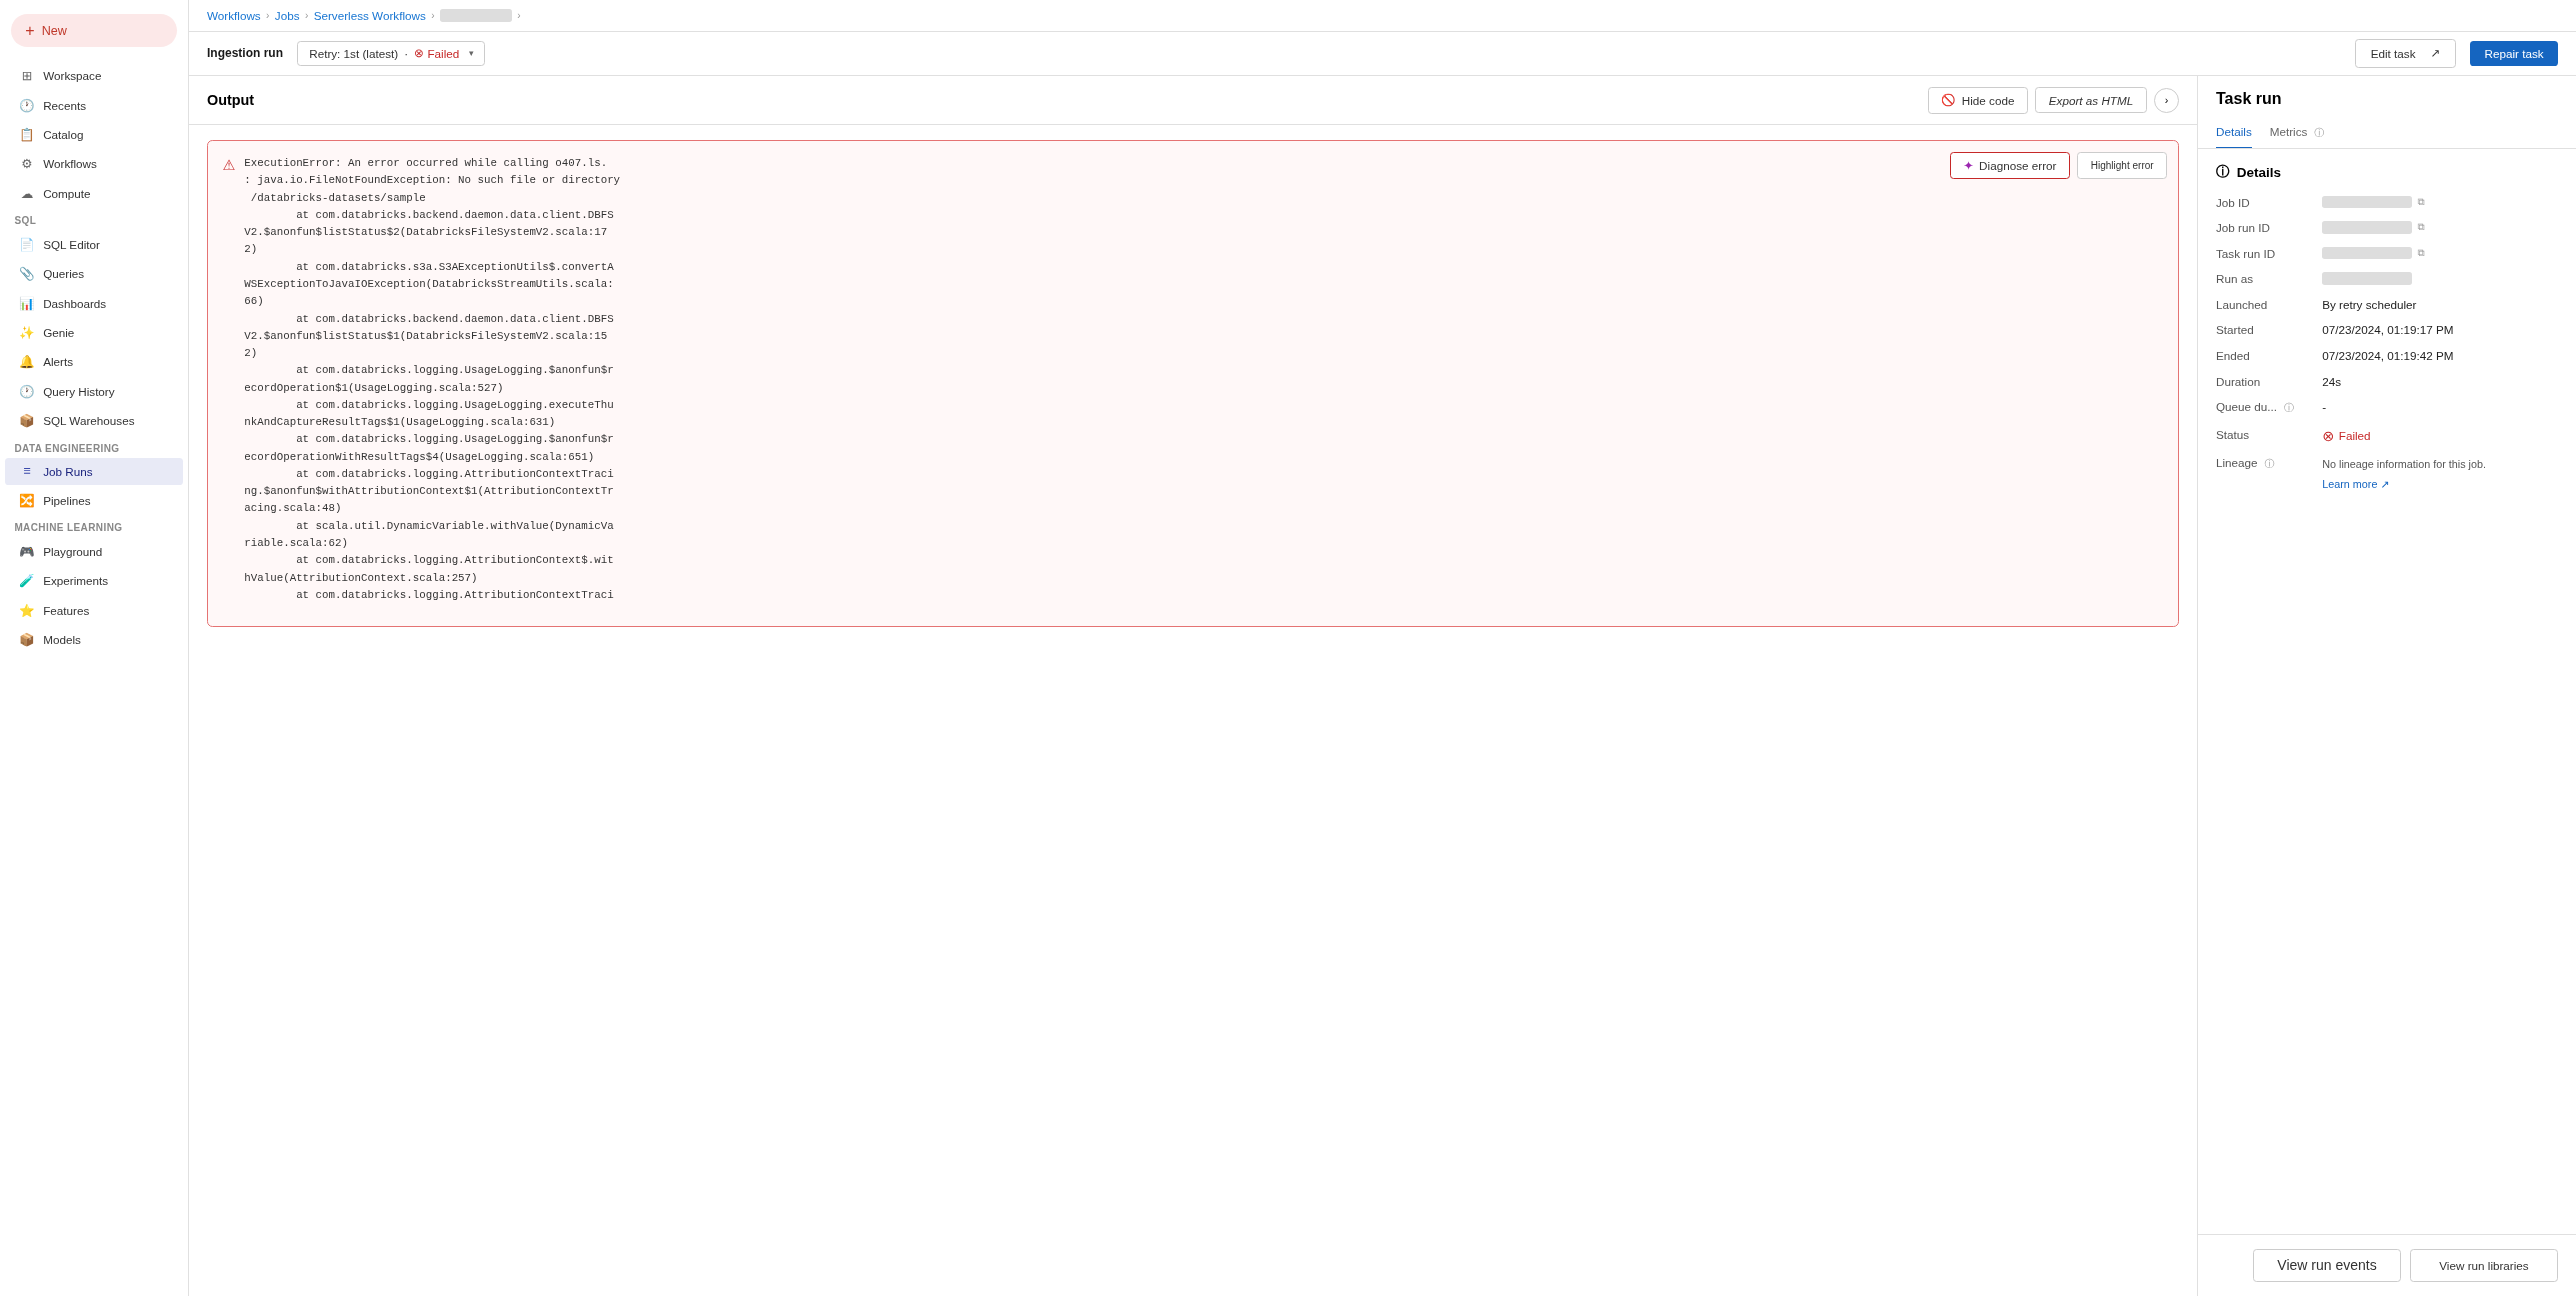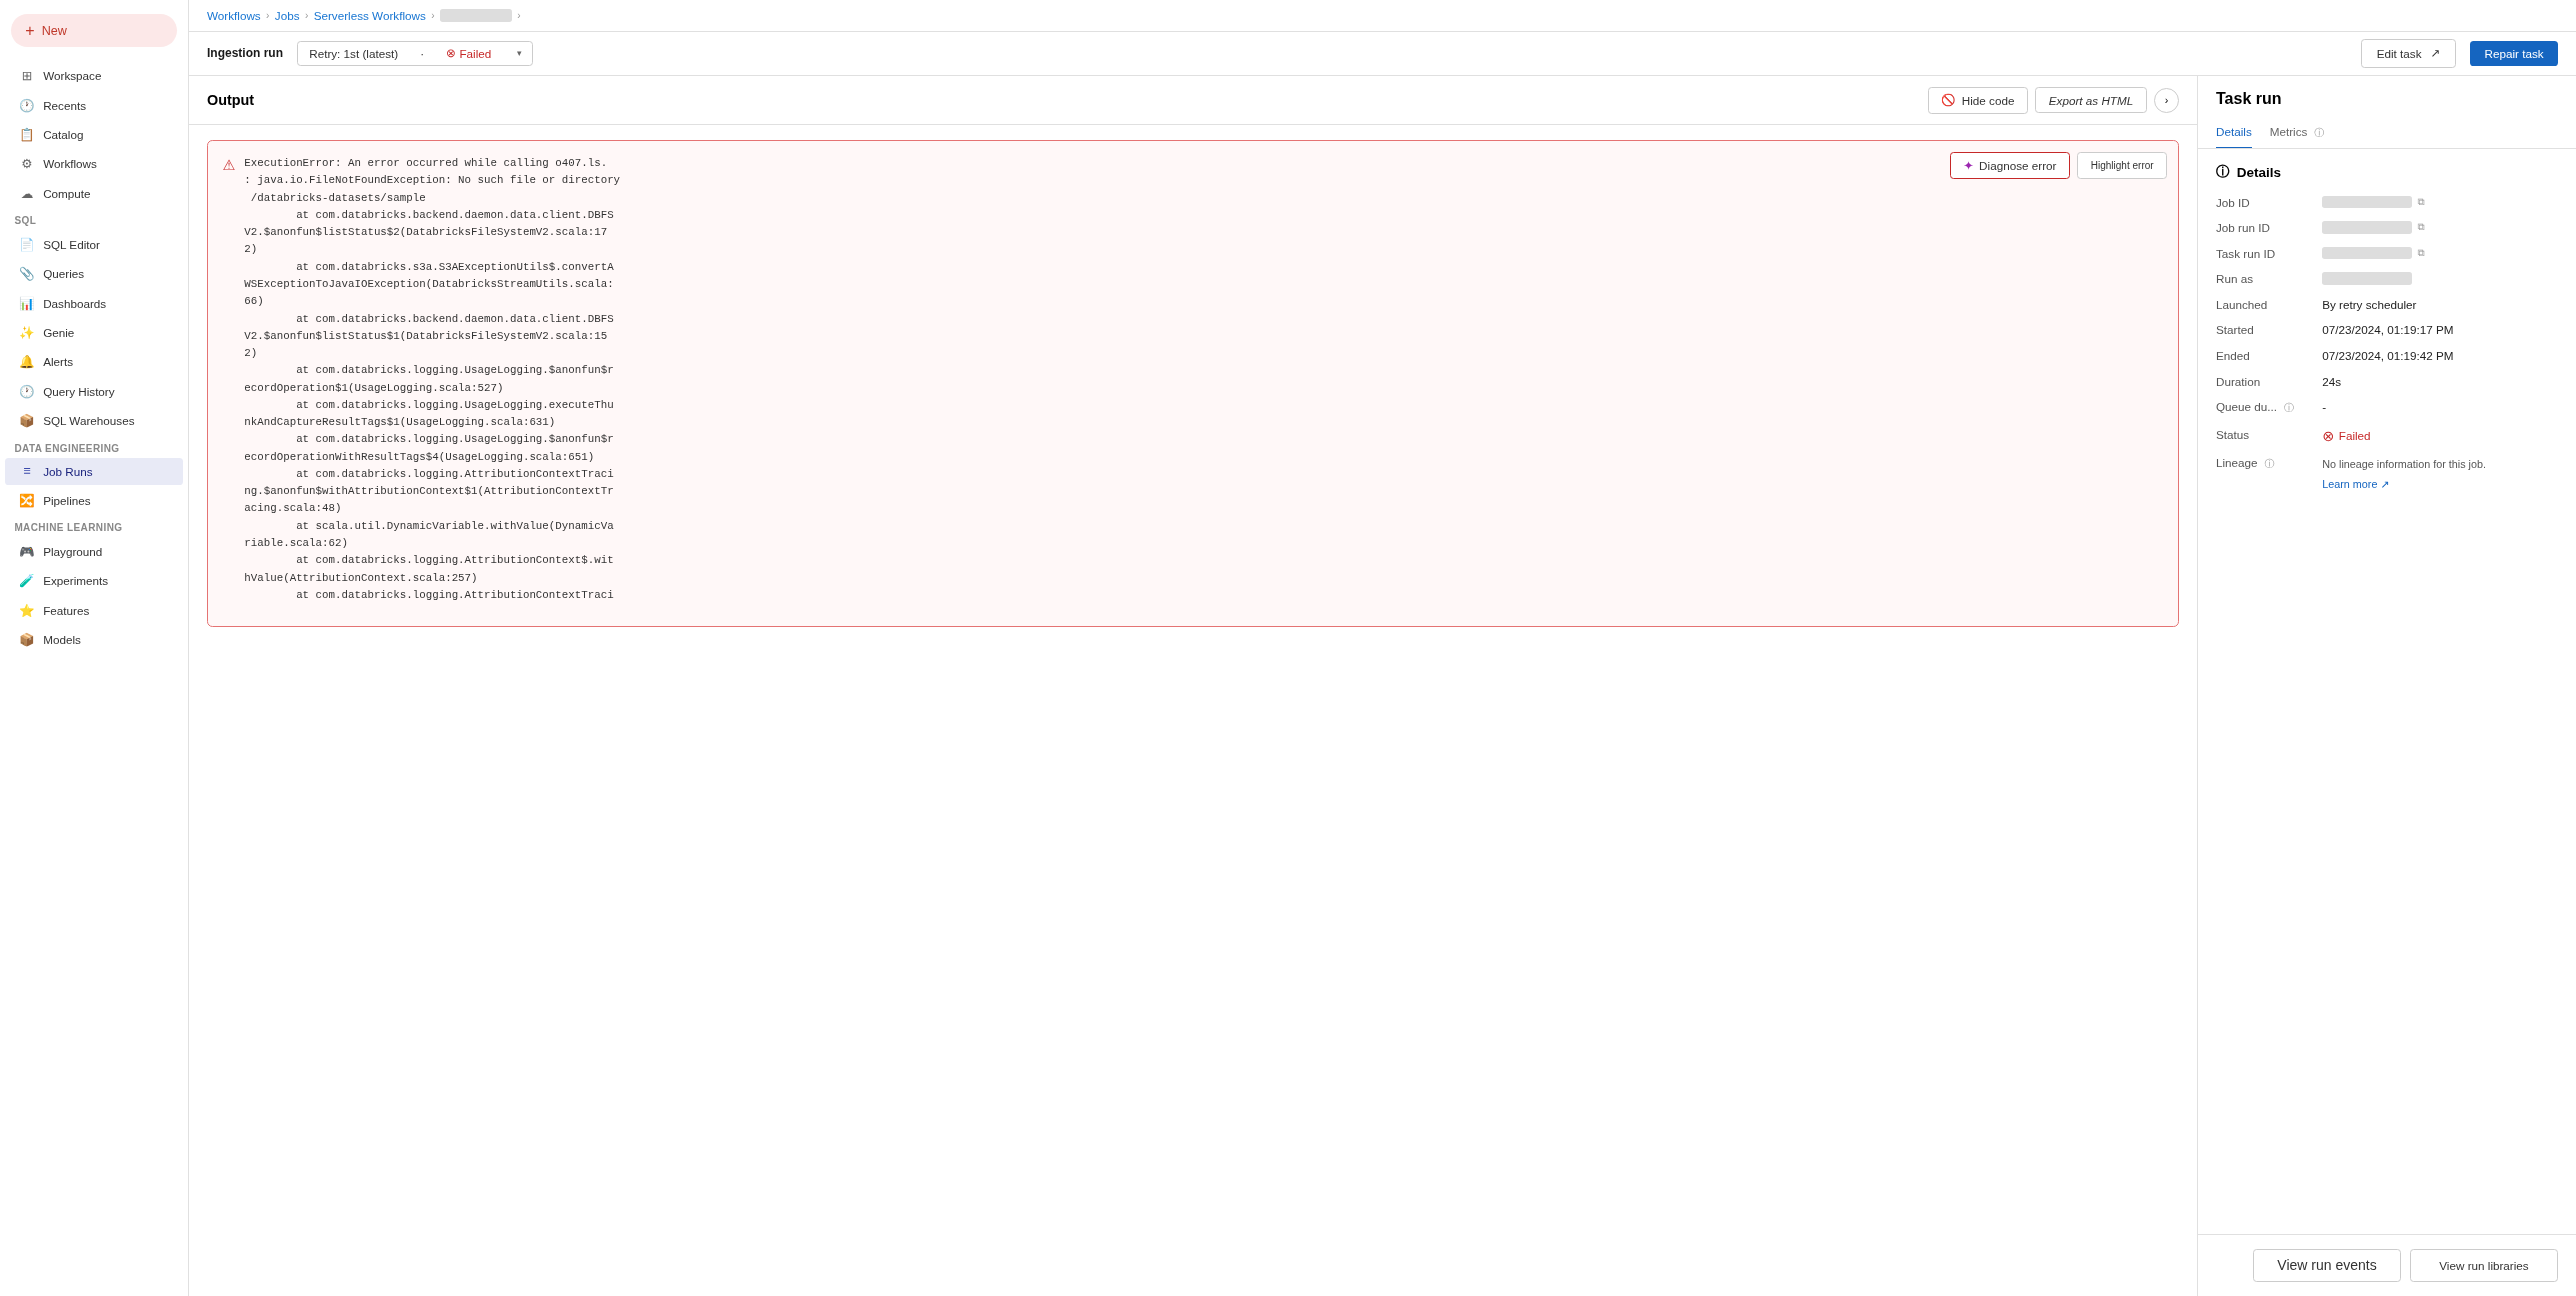--- a/index.html
+++ b/index.html
@@ -94,41 +94,41 @@
       display: flex;
       align-items: center;
       padding: 7.2px 18px;
       border-bottom: 0.9px solid #e0e0e0;
       background: #fff;
       gap: 14.4px;
     }
     .retry-dropdown {
       display: flex;
       align-items: center;
-      gap: 22px;
+      gap: 6px;
       border: 0.9px solid #ccc;
       border-radius: 3.6px;
       padding: 4.5px 10.8px;
       cursor: pointer;
       font-size: 11.7px;
       color: #333;
       background: #fff;
     }
     .retry-dropdown .failed-badge {
       display: flex;
       align-items: center;
       gap: 3.6px;
       color: #c62828;
     }
     .retry-dropdown .chevron { color: #666; font-size: 9px; margin-left: 3.6px; }
     .spacer { flex: 1; }
     .btn-edit-task {
       display: flex;
       align-items: center;
-      gap: 9px;
+      gap: 15px;
       border: 0.9px solid #ccc;
       border-radius: 3.6px;
       padding: 6.3px 14.4px;
       cursor: pointer;
       font-size: 11.7px;
       background: #fff;
       color: #333;
     }
     .btn-repair-task {
       border: none;

